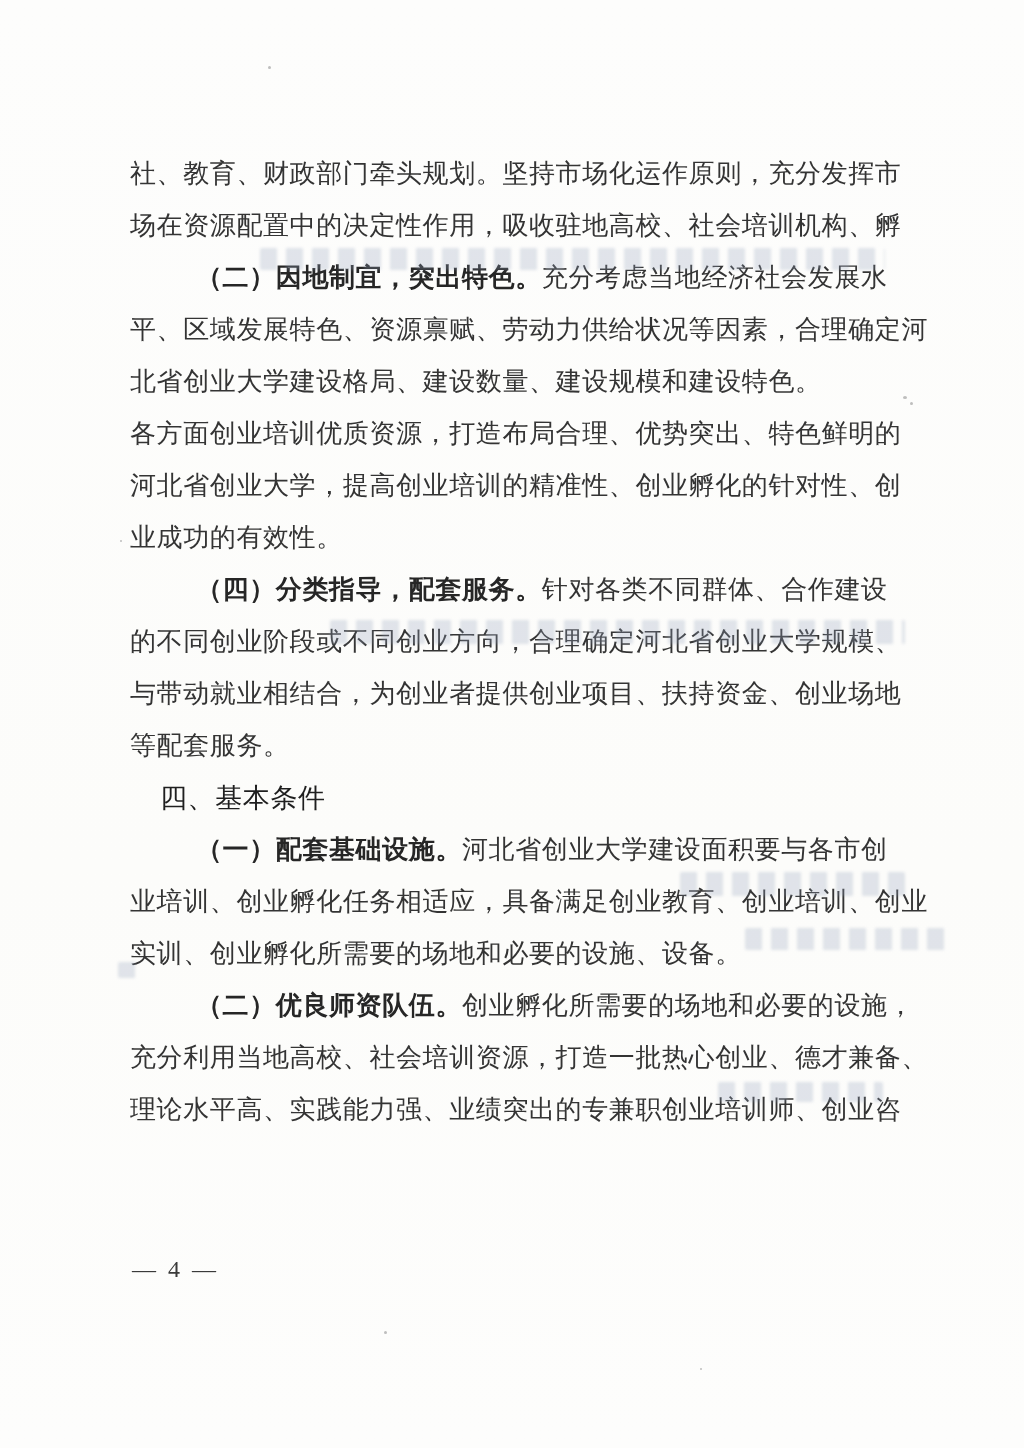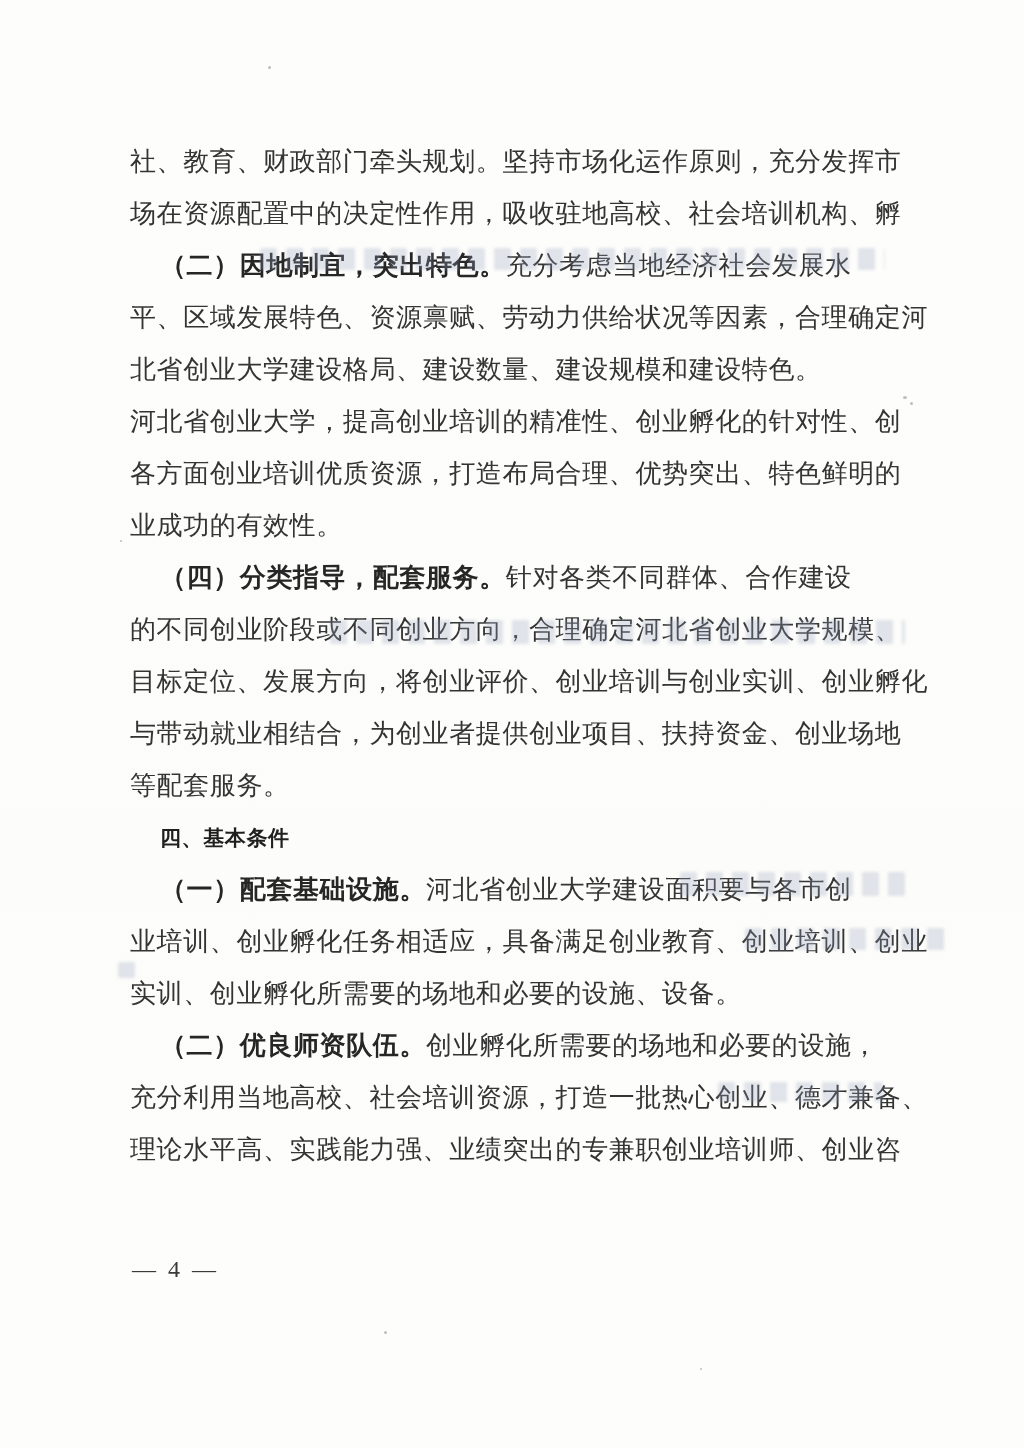--- a/index.html
+++ b/index.html
@@ -9,34 +9,34 @@
     font-family:"Liberation Serif","DejaVu Serif",serif;
     color:#2d2d2d;
     position:relative;
     overflow:hidden;
   }
   .page{
     position:absolute;inset:0;
     background:linear-gradient(180deg,#fdfdfc 0%,#fcfcfa 60%,#fdfdfc 100%);
   }
   .content{
-    position:absolute;left:130px;top:136px;width:810px;
+    position:absolute;left:130px;top:148px;width:810px;
   }
   .line{
     height:52px;line-height:52px;
     font-size:26px;letter-spacing:0.6px;
     white-space:nowrap;
     color:#343434;
   }
-  .line .lead{font-weight:bold;color:#262626;}
+  .line .lead{font-weight:bold;color:#262626;margin-left:36px;}
   .line .rest{font-weight:normal;}
   .indent{padding-left:30px;}
   .heading-line{
     font-family:"Liberation Sans","DejaVu Sans",sans-serif;
-    font-weight:bold;font-size:21px;color:#1f1f1f;
+    font-weight:normal;font-size:27px;color:#1f1f1f;
   }
   .footer{
     position:absolute;left:132px;top:1252px;
     font-size:24px;letter-spacing:3px;color:#3a3a3a;
     height:34px;line-height:34px;
   }
   
   .bleed{
     position:absolute;
     background:repeating-linear-gradient(90deg,
@@ -56,27 +56,26 @@
 <div class="page">
 
   <div class="content">
     <div class="line"><span class="rest">社、教育、财政部门牵头规划。坚持市场化运作原则，充分发挥市</span></div>
     <div class="line"><span class="rest">场在资源配置中的决定性作用，吸收驻地高校、社会培训机构、孵</span></div>
 
     <div class="line indent"><span class="lead">（二）因地制宜，突出特色。</span><span class="rest">充分考虑当地经济社会发展水</span></div>
     <div class="line"><span class="rest">平、区域发展特色、资源禀赋、劳动力供给状况等因素，合理确定河</span></div>
     <div class="line"><span class="rest">北省创业大学建设格局、建设数量、建设规模和建设特色。</span></div>
 
+    <div class="line"><span class="rest">各方面创业培训优质资源，打造布局合理、优势突出、特色鲜明的</span></div>
     <div class="line"><span class="rest">河北省创业大学，提高创业培训的精准性、创业孵化的针对性、创</span></div>
-    <div class="line"><span class="rest">各方面创业培训优质资源，打造布局合理、优势突出、特色鲜明的</span></div>
     <div class="line"><span class="rest">业成功的有效性。</span></div>
 
     <div class="line indent"><span class="lead">（四）分类指导，配套服务。</span><span class="rest">针对各类不同群体、合作建设</span></div>
     <div class="line"><span class="rest">的不同创业阶段或不同创业方向，合理确定河北省创业大学规模、</span></div>
-    <div class="line"><span class="rest">目标定位、发展方向，将创业评价、创业培训与创业实训、创业孵化</span></div>
     <div class="line"><span class="rest">与带动就业相结合，为创业者提供创业项目、扶持资金、创业场地</span></div>
     <div class="line"><span class="rest">等配套服务。</span></div>
 
     <div class="line indent heading-line">四、基本条件</div>
 
     <div class="line indent"><span class="lead">（一）配套基础设施。</span><span class="rest">河北省创业大学建设面积要与各市创</span></div>
     <div class="line"><span class="rest">业培训、创业孵化任务相适应，具备满足创业教育、创业培训、创业</span></div>
     <div class="line"><span class="rest">实训、创业孵化所需要的场地和必要的设施、设备。</span></div>
 
     <div class="line indent"><span class="lead">（二）优良师资队伍。</span><span class="rest">创业孵化所需要的场地和必要的设施，</span></div>

